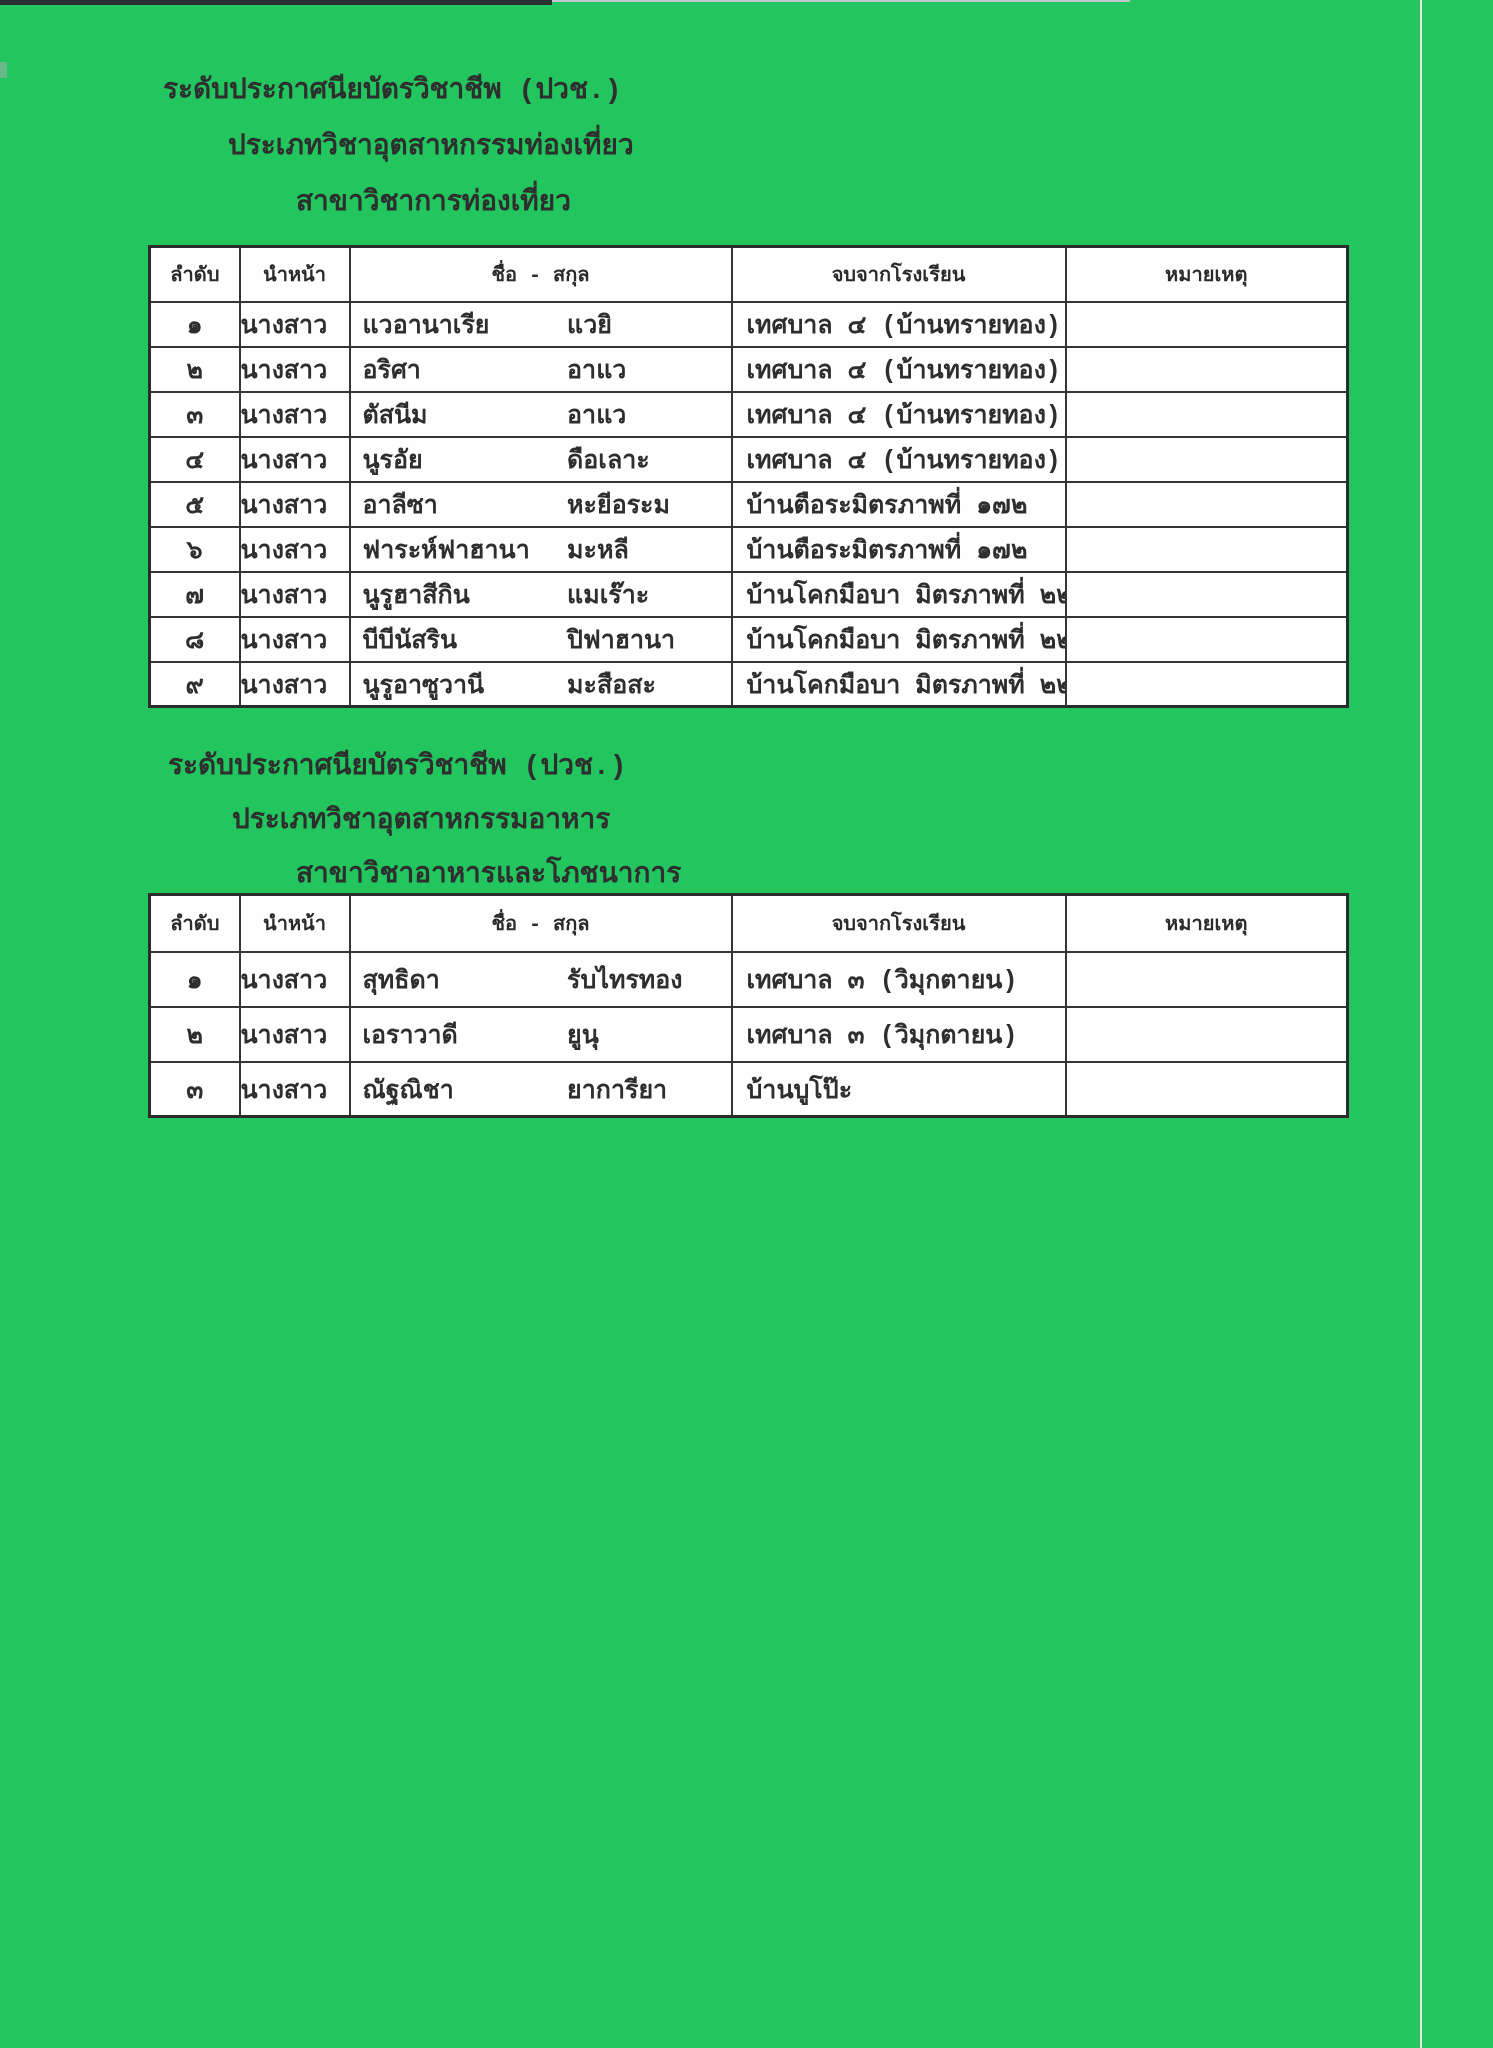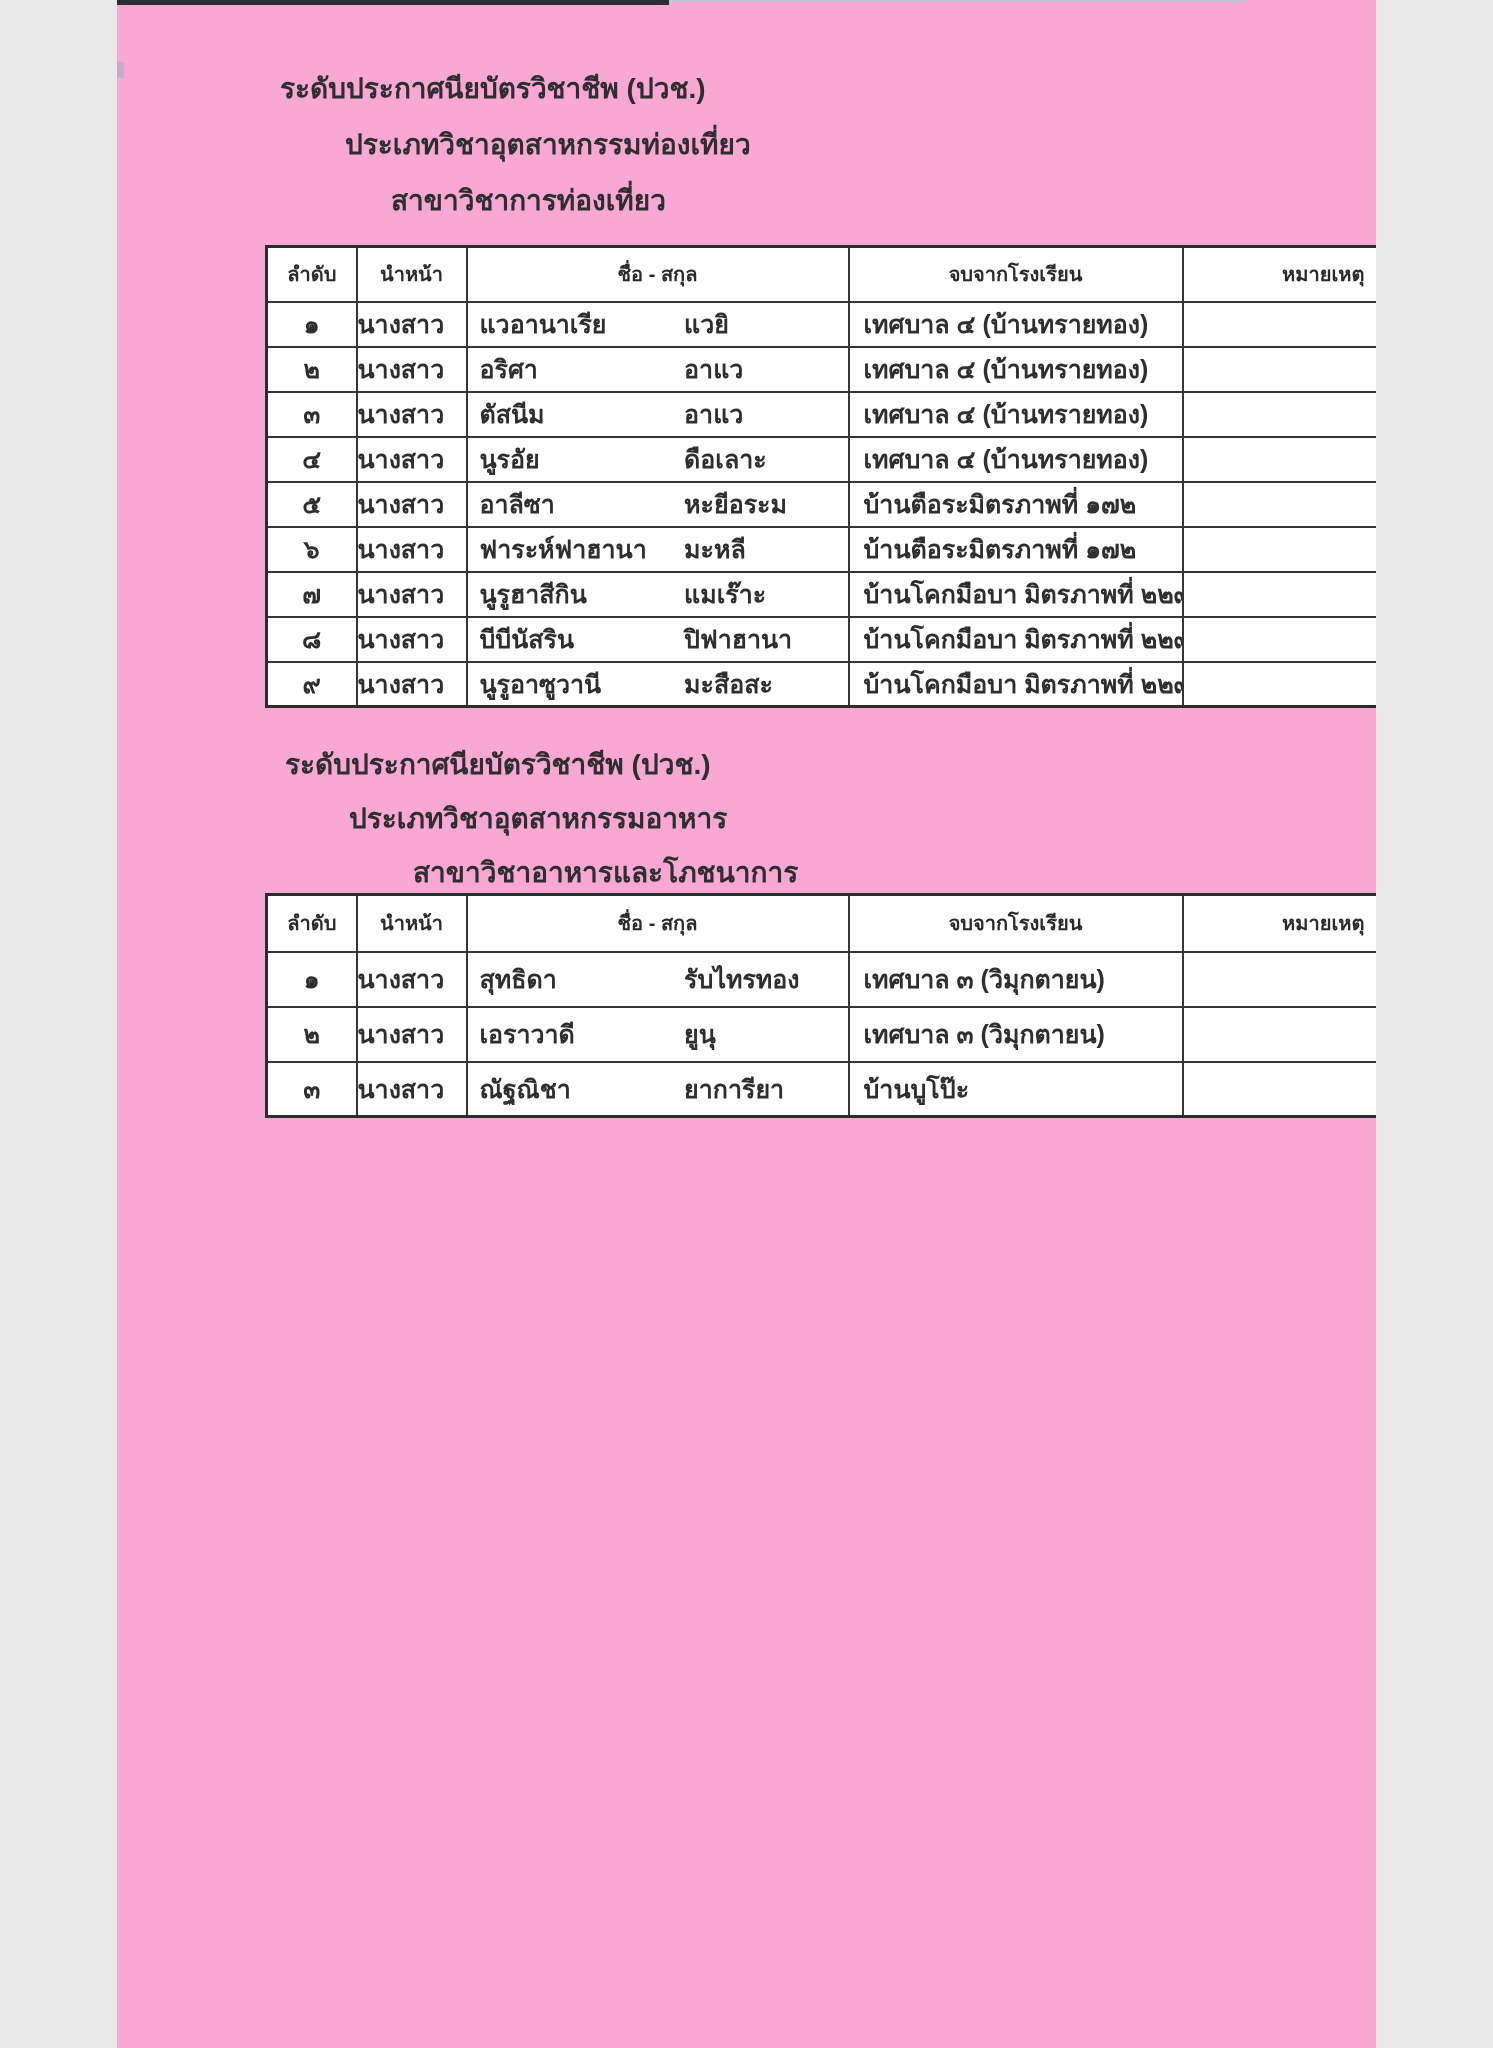--- a/index.html
+++ b/index.html
@@ -1,24 +1,24 @@
 <!DOCTYPE html>
 <html><head>
 <meta charset="utf-8">
 <style>
   * { margin: 0; padding: 0; box-sizing: border-box; }
   html, body { background: #e9e9e9; }
   .page {
     position: relative;
-    width: 1259px;
+    width: 1493px;
     height: 2048px;
     margin: 0 auto;
-    background: #f9a8d4;
+    background: #22c55e;
     overflow: hidden;
-    font-family: Liberation Sans, sans-serif;
+    font-family: Liberation Mono, monospace;
     color: #2b2b2b;
   }
   
   .artifact-top-dark { position: absolute; left: 0; top: 0; width: 552px; height: 5px; background: #2a2f33; }
   .artifact-top-light { position: absolute; left: 0; top: 0; width: 1130px; height: 2px; background: #bcc7cf; }
   .artifact-right-line { position: absolute; left: 1420px; top: 0; width: 2px; height: 2048px; background: #e6e6e6; }
   .artifact-left-speck { position: absolute; left: 0; top: 62px; width: 7px; height: 16px; background: #a8adb2; opacity: .55; }
 
   .title-line {
     position: absolute;
@@ -70,21 +70,21 @@
 
 <div class="page">
 
   <div class="artifact-top-light"></div>
   <div class="artifact-top-dark"></div>
   <div class="artifact-right-line"></div>
   <div class="artifact-left-speck"></div>
 
   <div class="title-line" style="left:163px; top:66px">ระดับประกาศนียบัตรวิชาชีพ (ปวช.)</div>
   <div class="title-line" style="left:228px; top:122px">ประเภทวิชาอุตสาหกรรมท่องเที่ยว</div>
-  <div class="title-line" style="left:274px; top:178px">สาขาวิชาการท่องเที่ยว</div>
+  <div class="title-line" style="left:296px; top:178px">สาขาวิชาการท่องเที่ยว</div>
 
   <table class="roster tbl-a" style="top:245px">
     <colgroup>
       <col style="width:90px">
         <col style="width:110px">
         <col style="width:382px">
       <col style="width:334px">
         <col style="width:282px">
     </colgroup>
     <thead>

